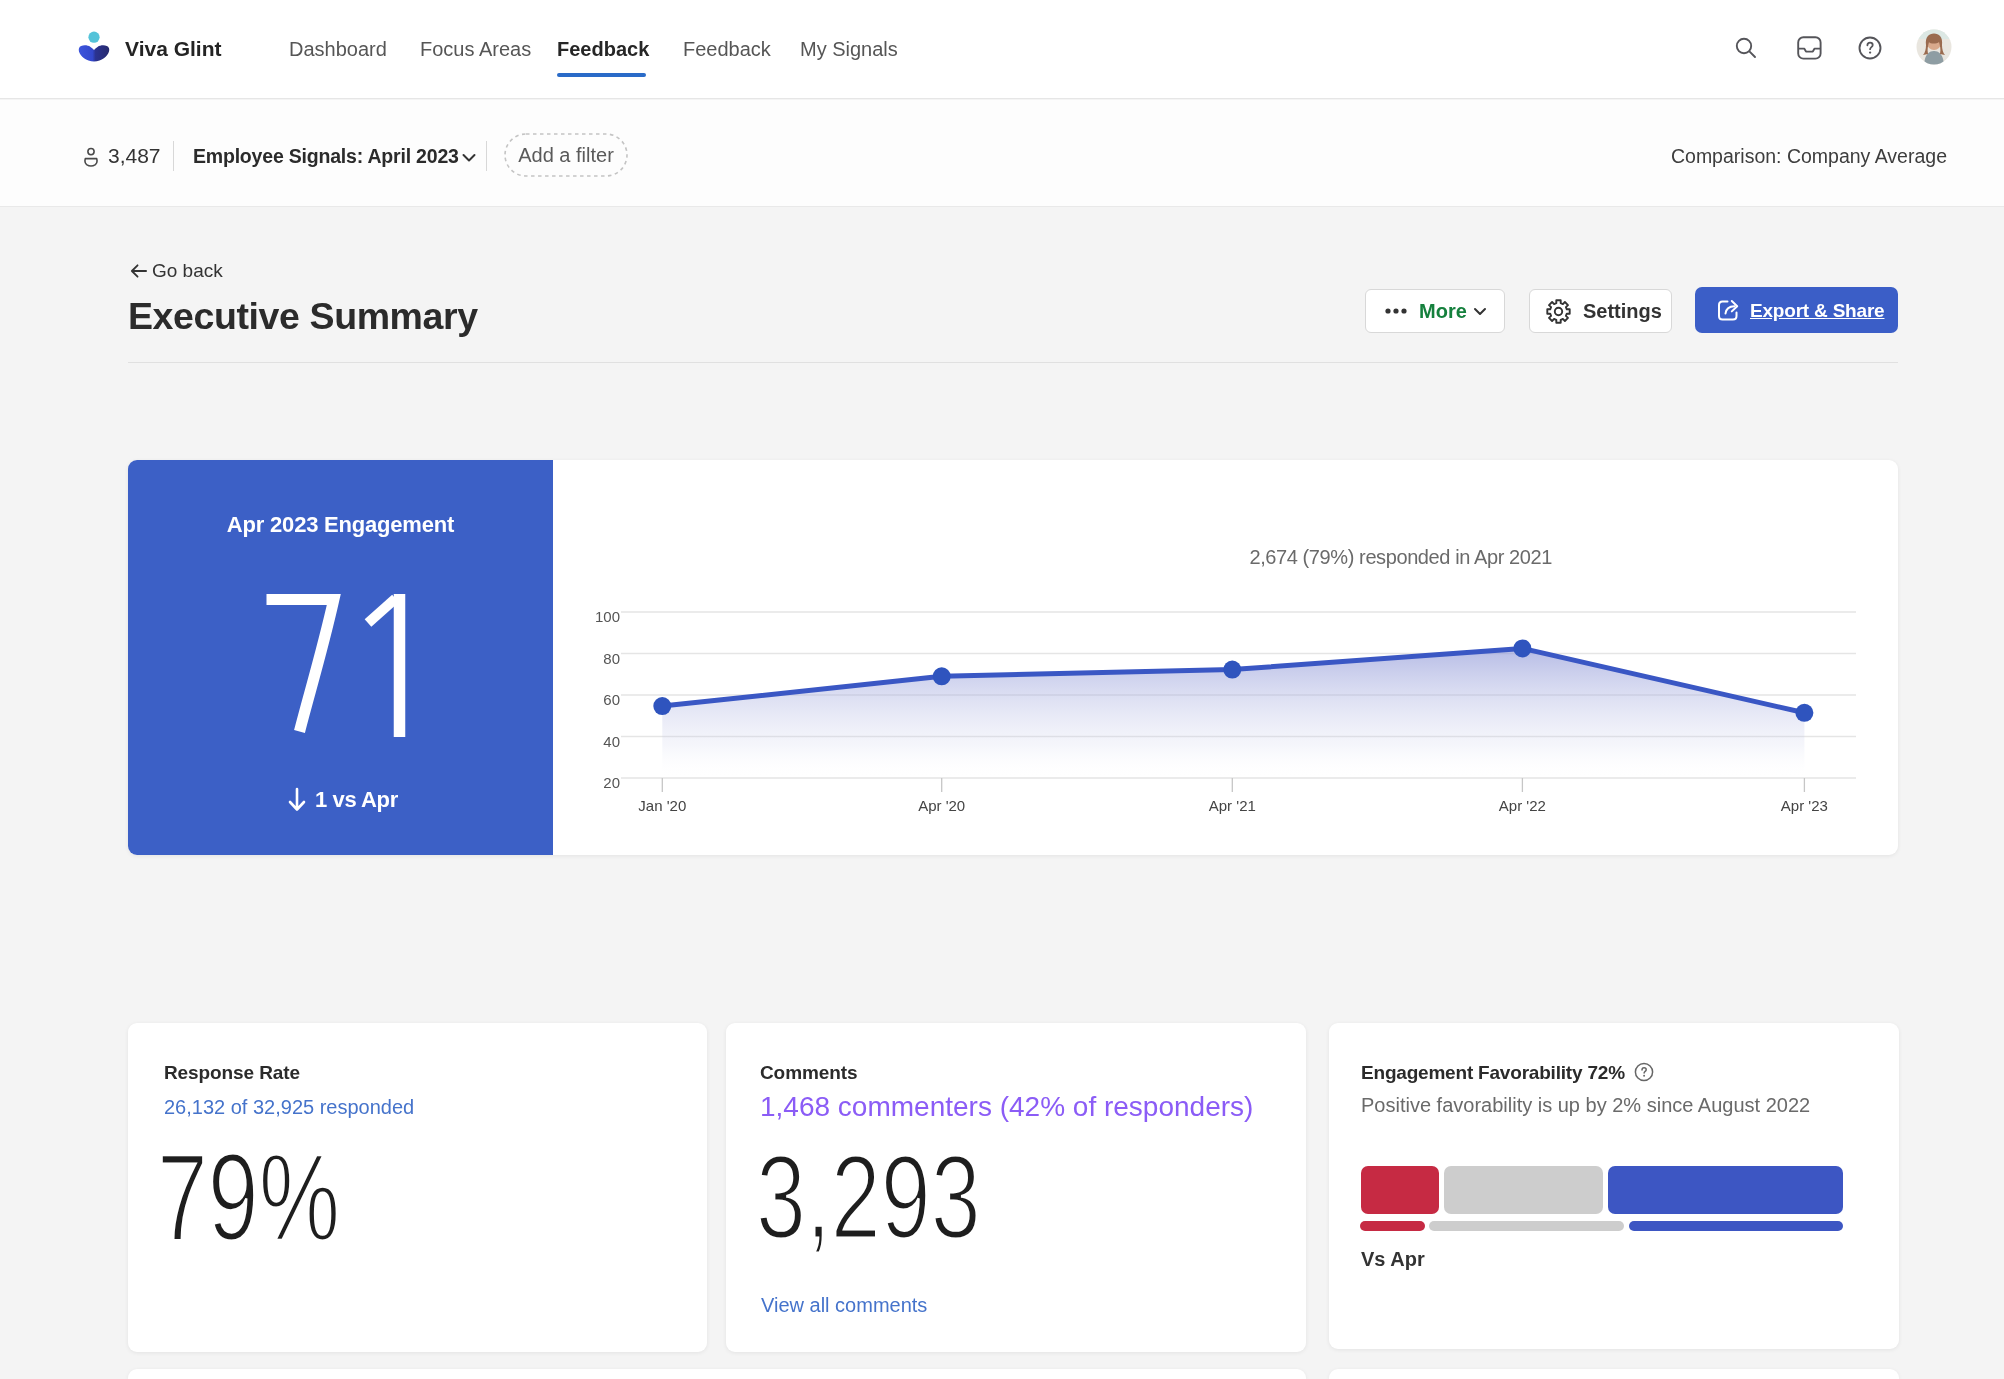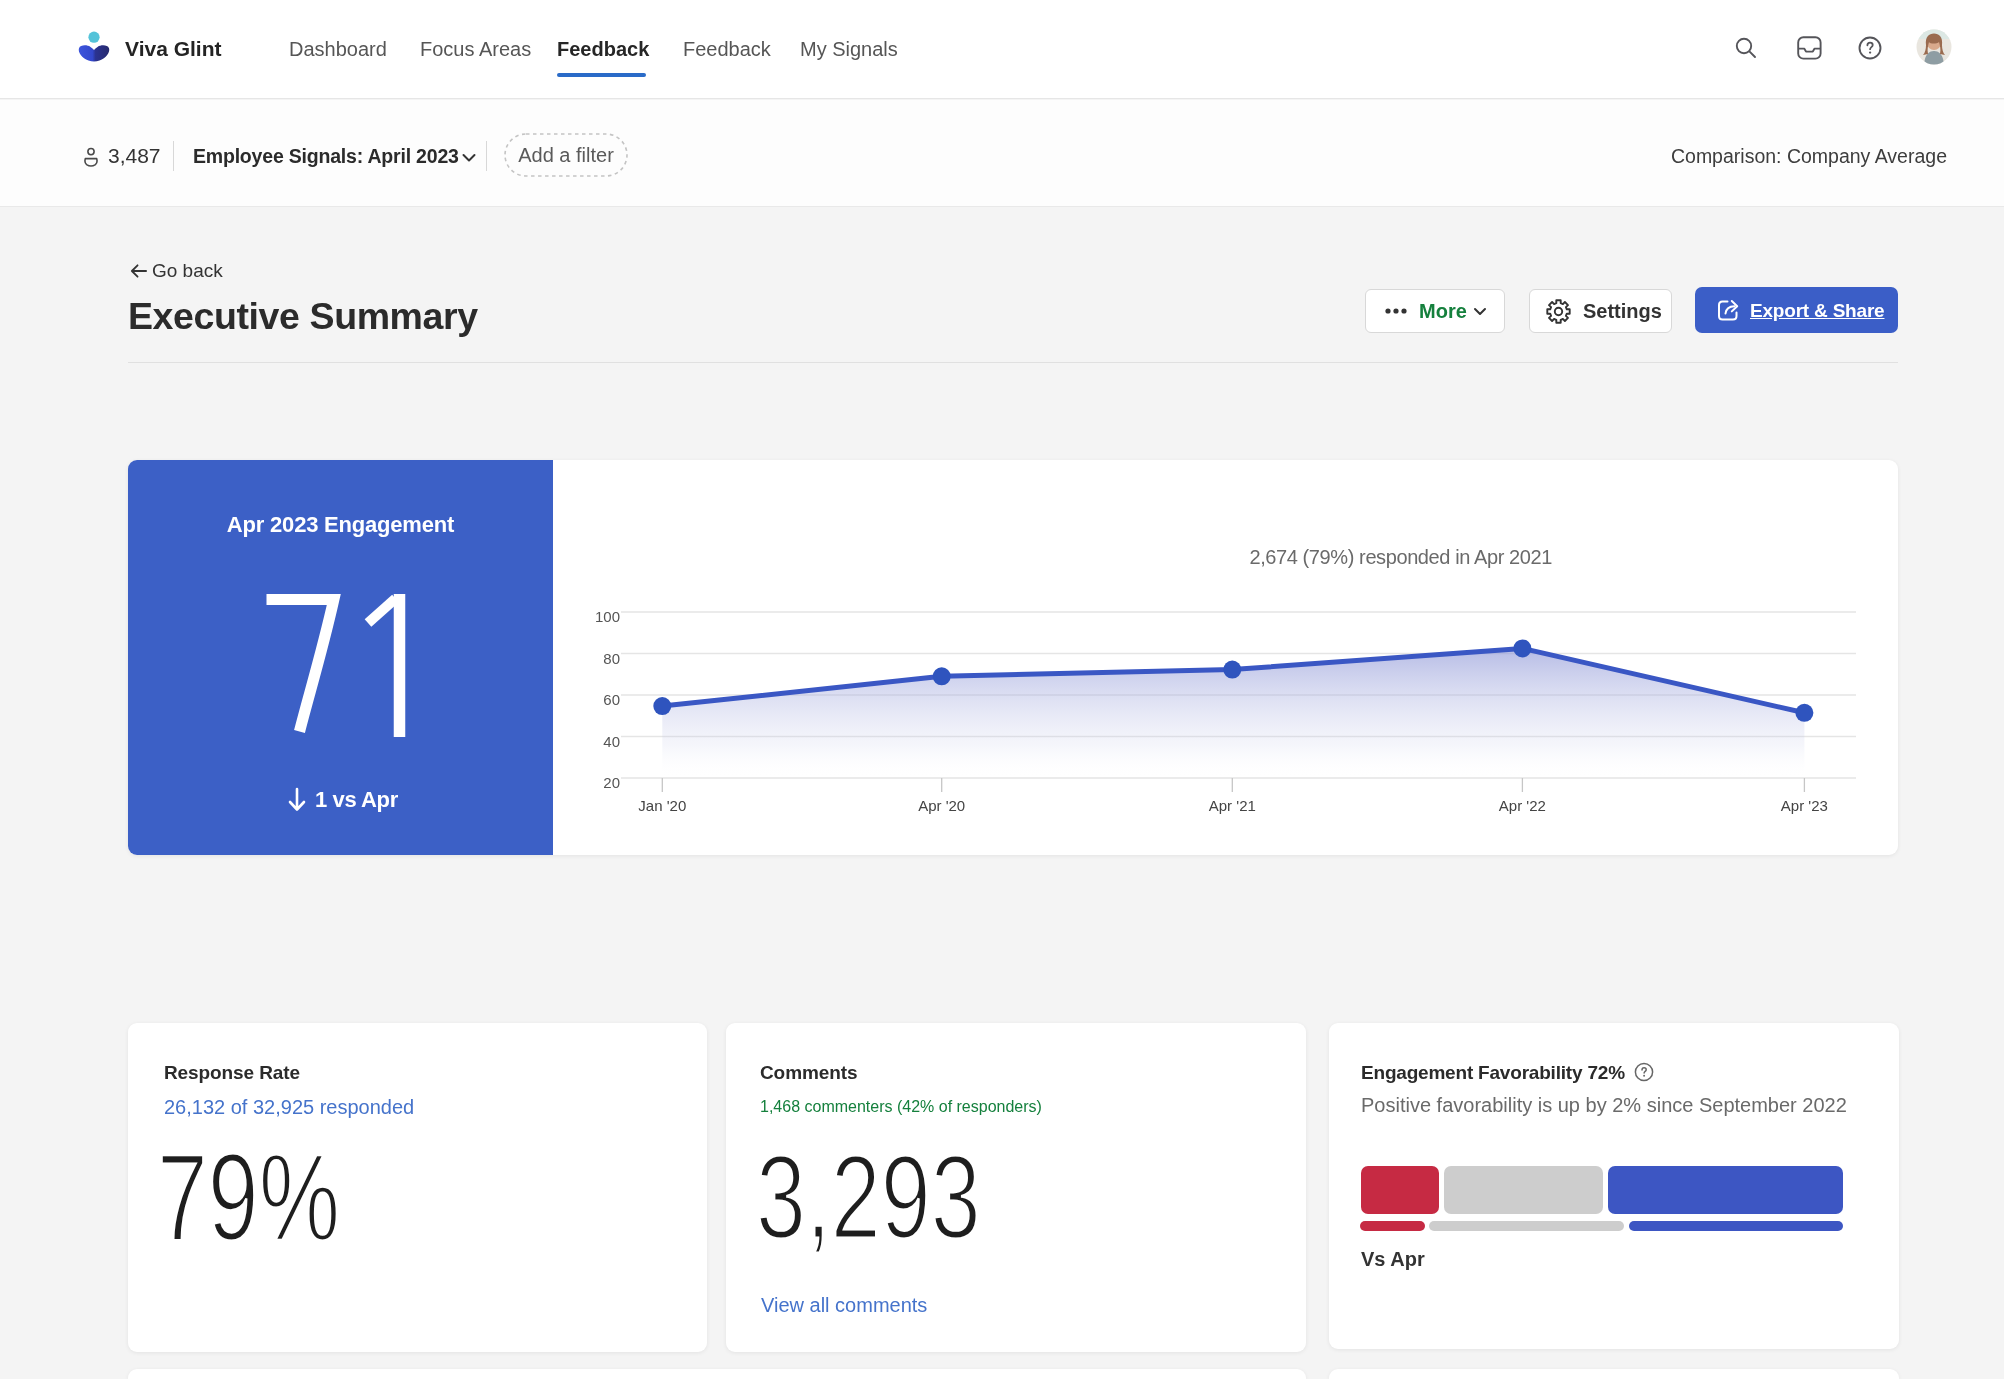--- a/index.html
+++ b/index.html
@@ -183,32 +183,32 @@
   </svg>
 
 
   <div class="card" style="left:128px;top:1023px;width:579px;height:329px;"></div>
   <div class="abs" style="left:164px;top:1060px;height:25px;line-height:25px;font-size:19px;font-weight:700;letter-spacing:-0.1px;color:#2B2B2B;">Response Rate</div>
   <div class="abs" style="left:164px;top:1094px;height:26px;line-height:26px;font-size:20px;color:#4573CB;">26,132 of 32,925 responded</div>
   <div class="abs" style="left:157px;top:1137px;width:400px;height:120px;line-height:120px;font-size:125px;color:#1E1E1E;-webkit-text-stroke:3px #fff;transform:scaleX(0.731);transform-origin:0 0;">79%</div>
 
   <div class="card" style="left:726px;top:1023px;width:580px;height:329px;"></div>
   <div class="abs" style="left:760px;top:1060px;height:25px;line-height:25px;font-size:19px;font-weight:700;letter-spacing:-0.1px;color:#2B2B2B;">Comments</div>
-  <div class="abs" style="left:760px;top:1094px;height:26px;line-height:26px;font-size:16px;color:#15803d;">1,468 commenters (42% of responders)</div>
+  <div class="abs" style="left:760px;top:1094px;height:26px;line-height:26px;font-size:28px;color:#8b5cf6;">1,468 commenters (42% of responders)</div>
   <div class="abs" style="left:756px;top:1139px;width:420px;height:116px;line-height:116px;font-size:119px;color:#1E1E1E;-webkit-text-stroke:3px #fff;transform:scaleX(0.754);transform-origin:0 0;">3,293</div>
   <div class="abs" style="left:761px;top:1292px;height:26px;line-height:26px;font-size:20px;color:#4573CB;">View all comments</div>
 
   <div class="card" style="left:1329px;top:1023px;width:570px;height:326px;"></div>
   <div class="abs" style="left:1361px;top:1060px;height:25px;line-height:25px;font-size:19px;font-weight:700;letter-spacing:-0.2px;color:#2B2B2B;">Engagement Favorability 72%</div>
   <svg class="abs" style="left:1634px;top:1062px;" width="20" height="20" viewBox="0 0 20 20">
     <circle cx="10" cy="10" r="8.6" fill="none" stroke="#666" stroke-width="1.5"></circle>
     <path d="M8 8 C8 6.6 8.9 5.8 10.1 5.8 C11.3 5.8 12.2 6.6 12.2 7.7 C12.2 9.3 10.1 9.5 10.1 11.1" fill="none" stroke="#666" stroke-width="1.5" stroke-linecap="round"></path>
     <circle cx="10.1" cy="13.8" r="0.95" fill="#666"></circle>
   </svg>
-  <div class="abs" style="left:1361px;top:1092px;height:26px;line-height:26px;font-size:20px;color:#6A6A6A;">Positive favorability is up by 2% since September 2022</div>
+  <div class="abs" style="left:1361px;top:1092px;height:26px;line-height:26px;font-size:20px;color:#6A6A6A;">Positive favorability is up by 2% since August 2022</div>
 
   <div class="abs" style="left:1361px;top:1166px;width:78px;height:48px;background:#C62A43;border-radius:7px;"></div>
   <div class="abs" style="left:1444px;top:1166px;width:159px;height:48px;background:#CDCDCD;border-radius:7px;"></div>
   <div class="abs" style="left:1608px;top:1166px;width:235px;height:48px;background:#3D56C3;border-radius:7px;"></div>
   <div class="abs" style="left:1360px;top:1221px;width:65px;height:10px;background:#C62A43;border-radius:5px;"></div>
   <div class="abs" style="left:1429px;top:1221px;width:195px;height:10px;background:#CDCDCD;border-radius:5px;"></div>
   <div class="abs" style="left:1629px;top:1221px;width:214px;height:10px;background:#3D56C3;border-radius:5px;"></div>
   <div class="abs" style="left:1361px;top:1246px;height:26px;line-height:26px;font-size:20px;font-weight:700;color:#333;">Vs Apr</div>
 
   <div class="abs" style="left:128px;top:1369px;width:1178px;height:10px;background:#fff;border-radius:9px 9px 0 0;box-shadow:0 1px 4px rgba(0,0,0,0.07);"></div>

